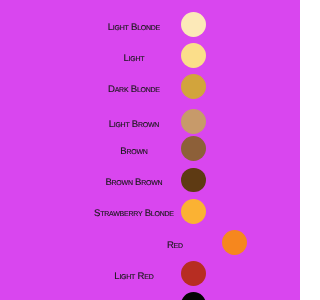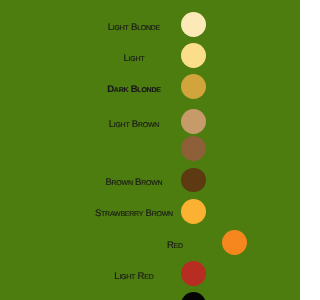--- a/index.html
+++ b/index.html
@@ -13,21 +13,21 @@
   }
   body {
     font-family: "Liberation Sans", sans-serif;
     -webkit-font-smoothing: antialiased;
     text-rendering: geometricPrecision;
   }
   #chart {
     position: relative;
     width: 300px;
     height: 300px;
-    background: #4d7c0f;
+    background: #d946ef;
   }
   .swatch-row {
     position: absolute;
     left: 0;
     width: 300px;
     height: 26px;
   }
   .swatch-label {
     position: absolute;
     transform: translateZ(0);
@@ -47,21 +47,21 @@
     position: absolute;
     left: 180.9px;
     top: 0.45px;
     width: 24.90px;
     height: 24.90px;
     border-radius: 50%;
     background: #cccccc;
   }
   .r0 { top: 11.70px; }
   .r1 { top: 42.78px; }
-  .r2 { top: 73.86px; font-weight: bold; }
+  .r2 { top: 73.86px; }
   .r3 { top: 109px; }
   .r4 { top: 136.02px; }
   .r5 { top: 167.10px; }
   .r6 { top: 198.18px; }
   .r7 { top: 229.26px; margin-left: 41px; }
   .r8 { top: 260.34px; }
   .r9 { top: 291.42px; }
 </style>
 </head>
 <body>
@@ -82,30 +82,31 @@
     <div class="swatch-label">Dark Blonde</div>
     <div class="swatch-dot" style="background: rgb(210, 164, 60);"></div>
   </div>
 
   <div class="swatch-row r3">
     <div class="swatch-label">Light Brown</div>
     <div class="swatch-dot" style="background: rgb(199, 154, 106);"></div>
   </div>
 
   <div class="swatch-row r4">
+    <div class="swatch-label">Brown</div>
     <div class="swatch-dot" style="background: rgb(141, 96, 57);"></div>
   </div>
 
   <div class="swatch-row r5">
     <div class="swatch-label">Brown Brown</div>
     <div class="swatch-dot" style="background: rgb(94, 58, 19);"></div>
   </div>
 
   <div class="swatch-row r6">
-    <div class="swatch-label">Strawberry Brown</div>
+    <div class="swatch-label">Strawberry Blonde</div>
     <div class="swatch-dot" style="background: rgb(251, 178, 51);"></div>
   </div>
 
   <div class="swatch-row r7">
     <div class="swatch-label">Red</div>
     <div class="swatch-dot" style="background: rgb(246, 135, 30);"></div>
   </div>
 
   <div class="swatch-row r8">
     <div class="swatch-label">Light Red</div>

